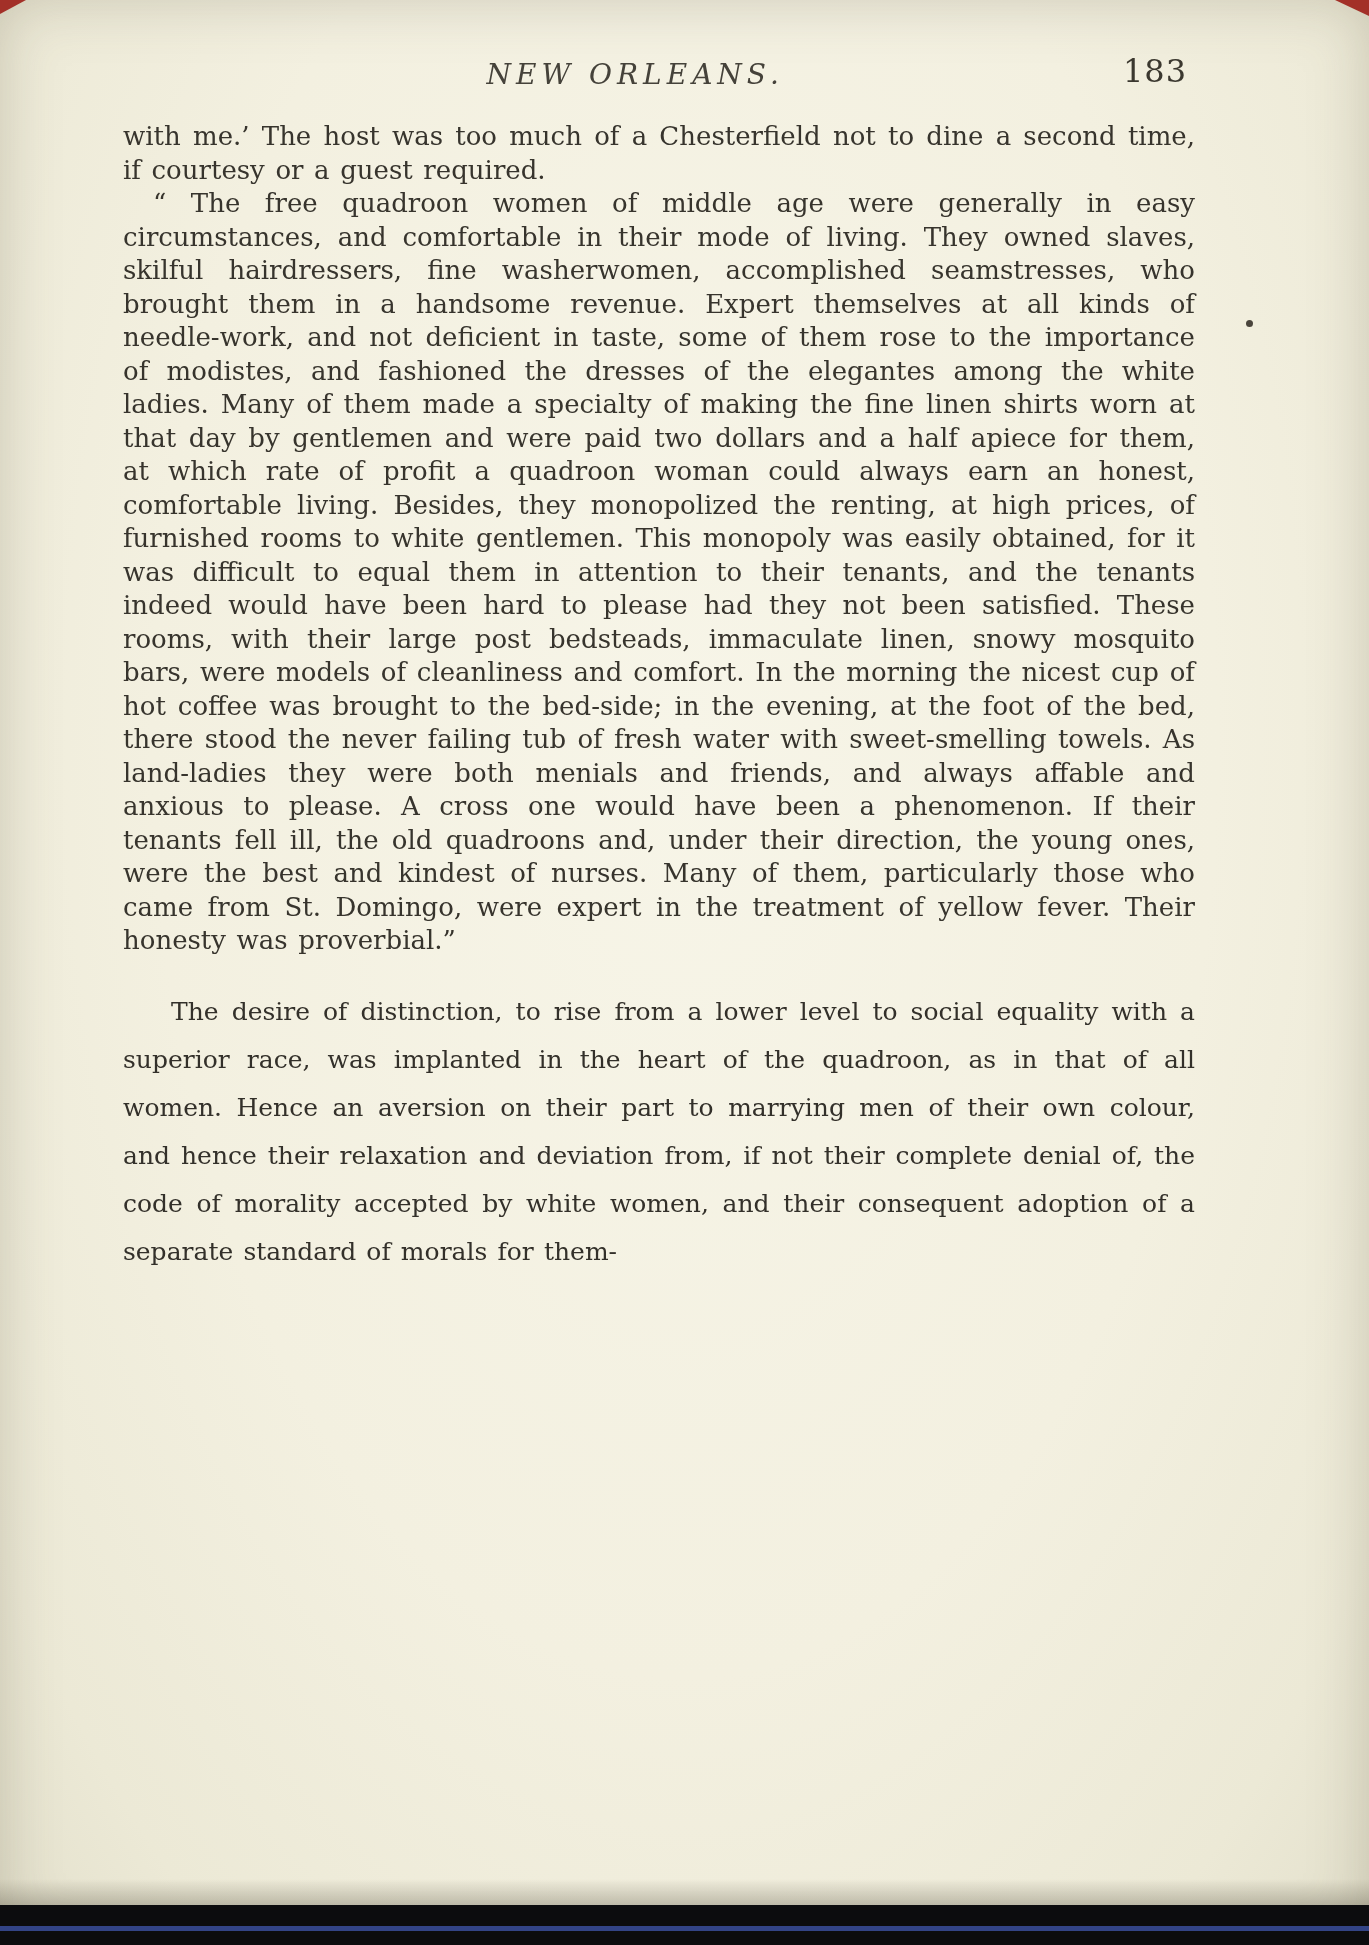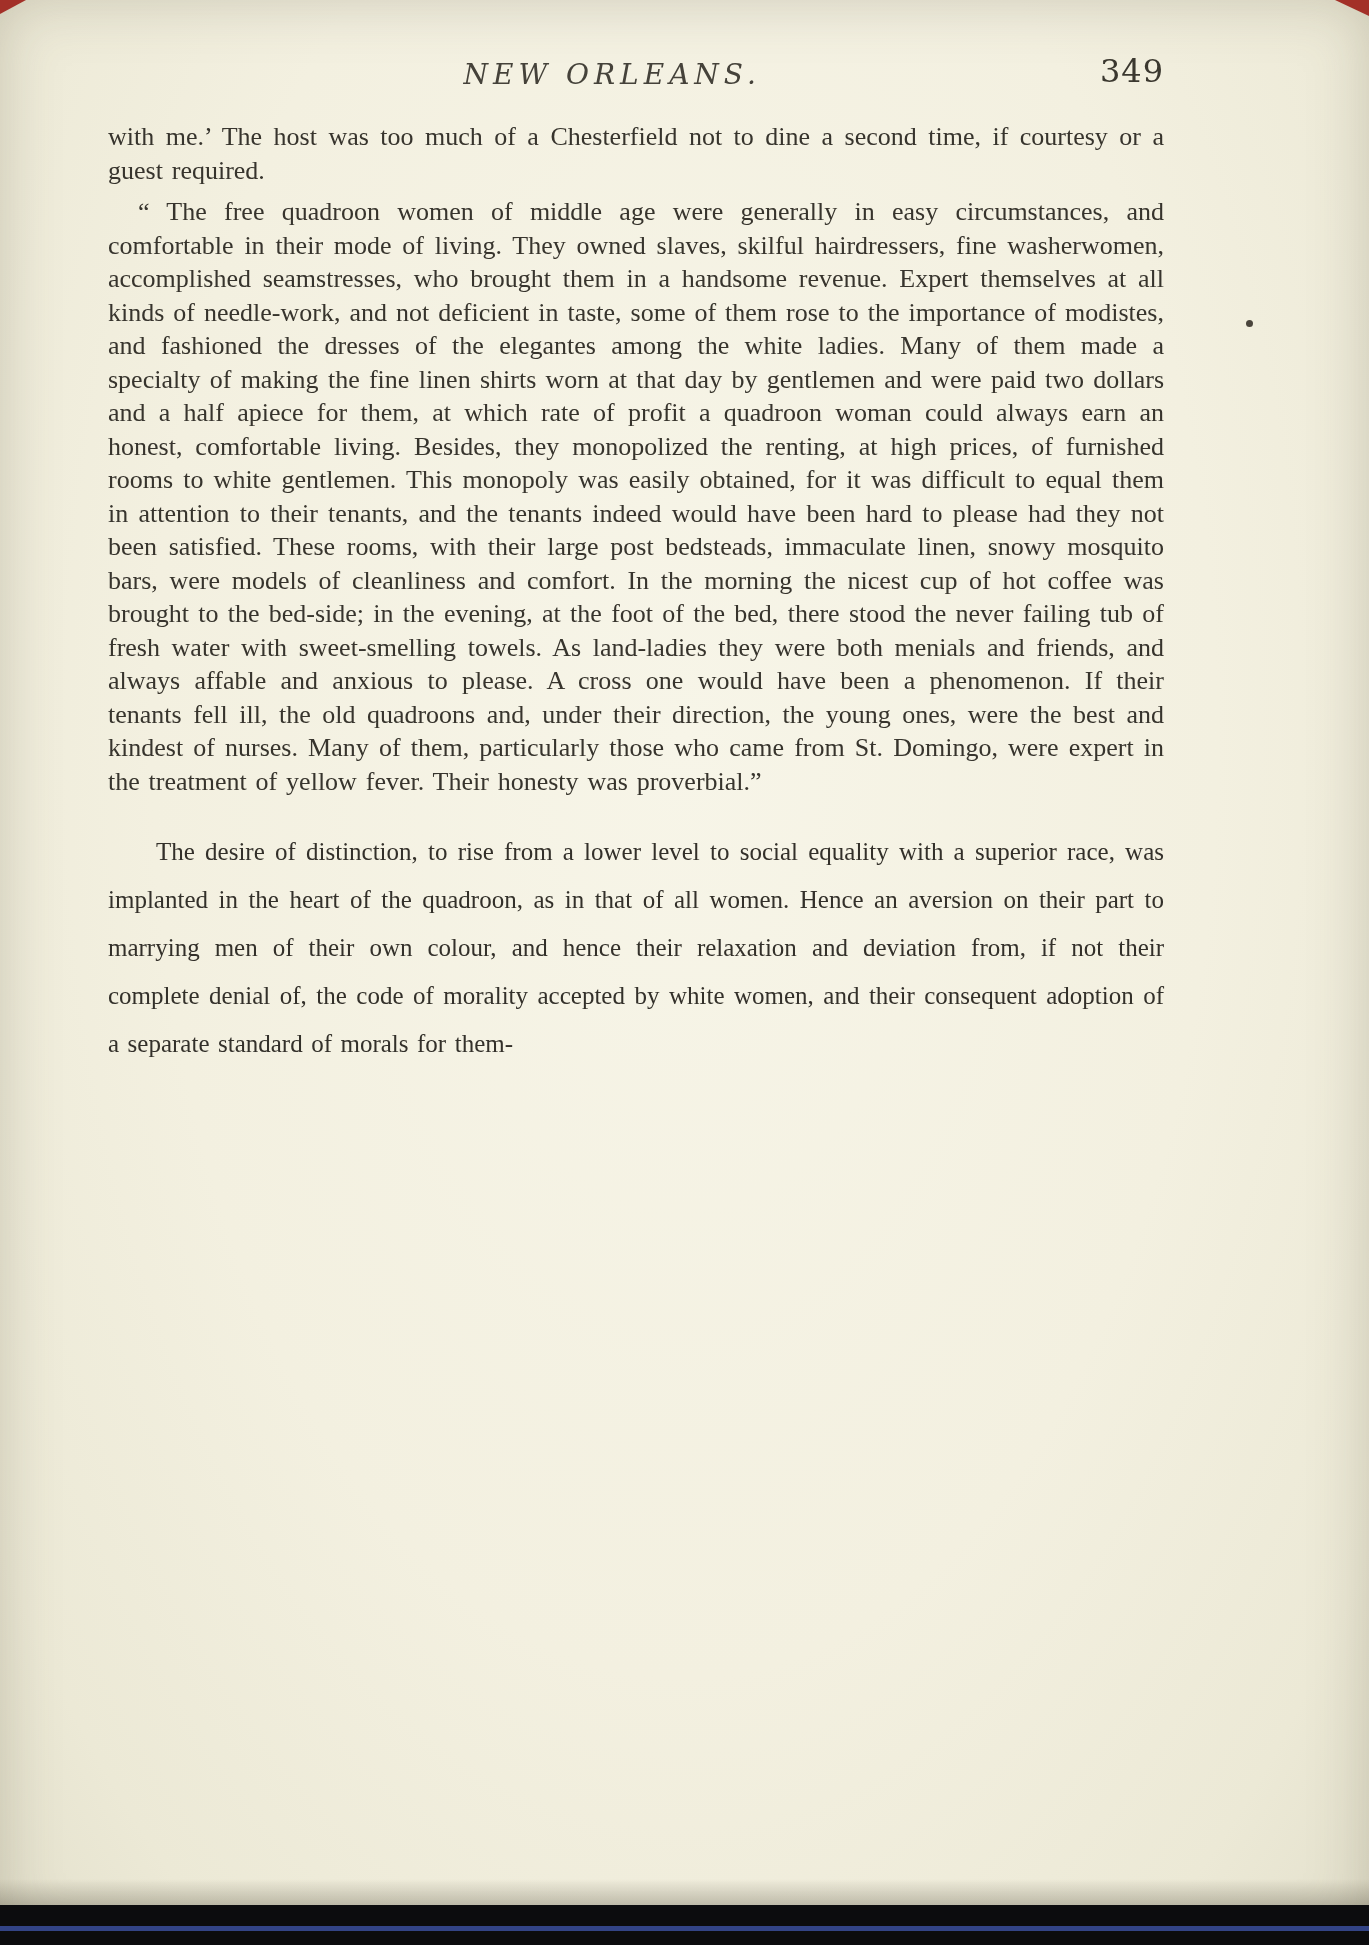--- a/index.html
+++ b/index.html
@@ -55,21 +55,21 @@
   .footer-shadow {
     position: absolute;
     left: 0; bottom: 40px;
     width: 100%; height: 26px;
     background: linear-gradient(to bottom, rgba(70,65,50,0) 0%, rgba(70,65,50,0.28) 100%);
   }
 
   
   .text-block {
     position: absolute;
-    left: 100px;
+    left: 123px;
     top: 50px;
     width: 1072px;
   }
   .running-head {
     position: relative;
     height: 58px;
     margin-bottom: 12px;
   }
   .head-title {
     position: absolute;
@@ -85,24 +85,23 @@
   .head-pagenum {
     position: absolute;
     right: 8px;
     top: 2px;
     font-size: 32px;
     color: #3b382f;
     letter-spacing: 1px;
   }
 
   p {
-    margin: 8px;
+    margin: 0;
     text-align: justify;
     word-spacing: 0.09em;
-    font-family: Liberation Serif, serif;
   }
   p.small {
     font-size: 26px;
     line-height: 33.5px;
   }
   p.small.indent { text-indent: 30px; }
   p.large {
     font-size: 25px;
     line-height: 48px;
     margin-top: 30px;
@@ -116,21 +115,21 @@
 <div class="scan">
 
   <div class="corner-mark-left"></div>
   <div class="corner-mark-right"></div>
   <div class="ink-speck"></div>
 
   <div class="text-block">
 
     <div class="running-head">
       <span class="head-title">NEW ORLEANS.</span>
-      <span class="head-pagenum">349</span>
+      <span class="head-pagenum">183</span>
     </div>
 
     <p class="small">with me.’ The host was too much of a Chesterfield not to dine a second time, if courtesy or a guest required.</p>
 
     <p class="small indent">“ The free quadroon women of middle age were generally in easy circumstances, and comfortable in their mode of living. They owned slaves, skilful hairdressers, fine washerwomen, accomplished seamstresses, who brought them in a handsome revenue. Expert themselves at all kinds of needle-work, and not deficient in taste, some of them rose to the importance of modistes, and fashioned the dresses of the elegantes among the white ladies. Many of them made a specialty of making the fine linen shirts worn at that day by gentlemen and were paid two dollars and a half apiece for them, at which rate of profit a quadroon woman could always earn an honest, comfortable living. Besides, they monopolized the renting, at high prices, of furnished rooms to white gentlemen. This monopoly was easily obtained, for it was difficult to equal them in attention to their tenants, and the tenants indeed would have been hard to please had they not been satisfied. These rooms, with their large post bedsteads, immaculate linen, snowy mosquito bars, were models of cleanliness and comfort. In the morning the nicest cup of hot coffee was brought to the bed-side; in the evening, at the foot of the bed, there stood the never failing tub of fresh water with sweet-smelling towels. As land-ladies they were both menials and friends, and always affable and anxious to please. A cross one would have been a phenomenon. If their tenants fell ill, the old quadroons and, under their direction, the young ones, were the best and kindest of nurses. Many of them, particularly those who came from St. Domingo, were expert in the treatment of yellow fever. Their honesty was proverbial.”</p>
 
     <p class="large">The desire of distinction, to rise from a lower level to social equality with a superior race, was implanted in the heart of the quadroon, as in that of all women. Hence an aversion on their part to marrying men of their own colour, and hence their relaxation and deviation from, if not their complete denial of, the code of morality accepted by white women, and their consequent adoption of a separate standard of morals for them-</p>
 
   </div>
 

